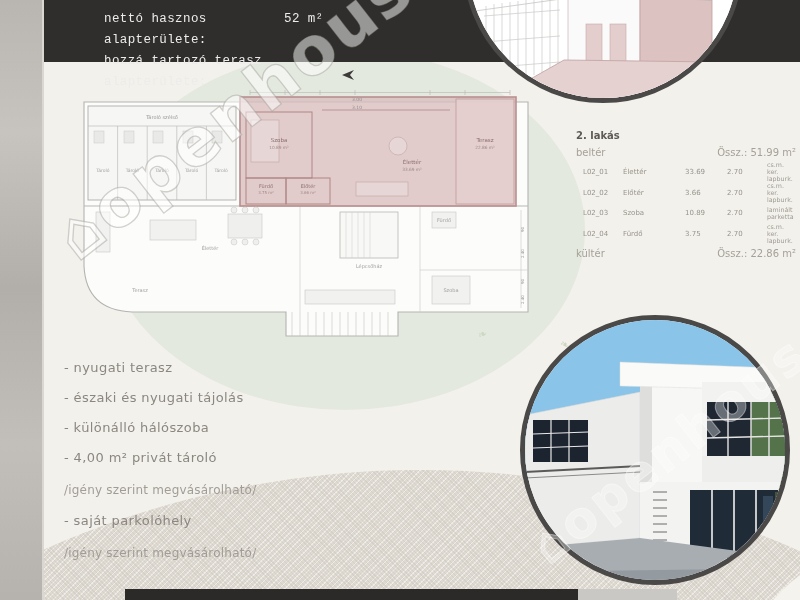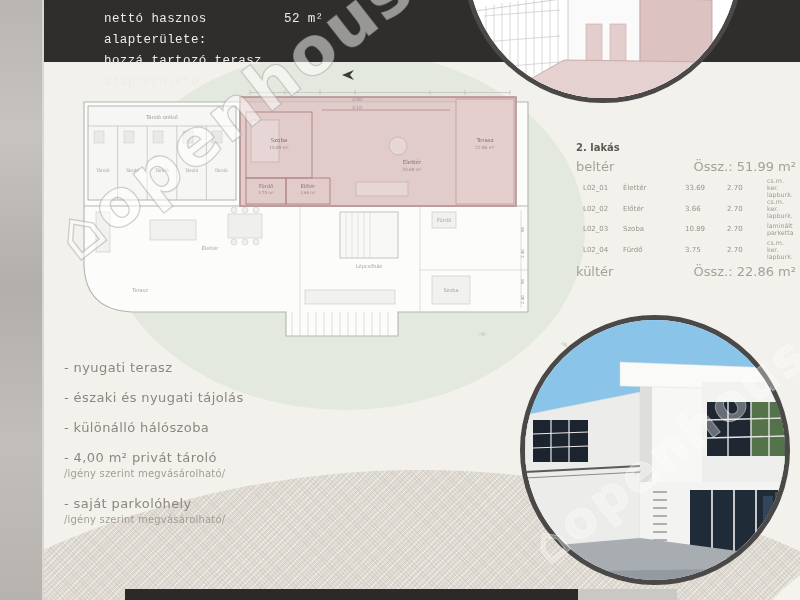--- a/index.html
+++ b/index.html
@@ -32,26 +32,26 @@
   .top-circle{left:463px;top:-177px;width:280px;height:280px;z-index:22;}
   .photo-circle{left:520px;top:315px;width:270px;height:270px;z-index:30;}
   .circle svg{display:block;}
 
   
   .plan-layer{position:absolute;left:0;top:0;width:800px;height:600px;z-index:10;pointer-events:none;}
 
   
   .features{position:absolute;left:64px;top:360px;width:260px;z-index:20;color:#8b8780;}
   .feat{font-size:13px;letter-spacing:.4px;margin:0 0 15px 0;line-height:15px;}
-  .feat .note{display:block;font-size:10px;color:#a19d96;letter-spacing:.2px;margin-top:1px;}
-
-  
-  .unit-table{position:absolute;left:576px;top:142px;width:220px;z-index:20;color:#98948c;}
+  .feat .note{display:block;font-size:12px;color:#a19d96;letter-spacing:.2px;margin-top:18px;}
+
+  
+  .unit-table{position:absolute;left:576px;top:130px;width:220px;z-index:20;color:#98948c;}
   .ut-title{font-size:10px;font-weight:bold;color:#5d5a54;margin-bottom:6px;}
-  .ut-sec{display:flex;justify-content:space-between;font-size:13px;color:#a5a199;
+  .ut-sec{display:flex;justify-content:space-between;font-size:10px;color:#a5a199;
           margin:4px 0 3px 0;}
   .ut-row{display:grid;grid-template-columns:40px 62px 42px 36px auto;align-items:center;
           font-size:7px;min-height:20px;margin-left:7px;}
   .ut-area,.ut-h{text-align:left;padding-right:4px;}
   .ut-fin{font-size:6.3px;line-height:7px;padding-left:4px;color:#9f9b93;}
 
   
   .wm{position:absolute;z-index:40;pointer-events:none;font-weight:bold;white-space:nowrap;
       color:rgba(255,255,255,.5);-webkit-text-stroke:1.3px rgba(158,155,148,.45);
       letter-spacing:3px;}

